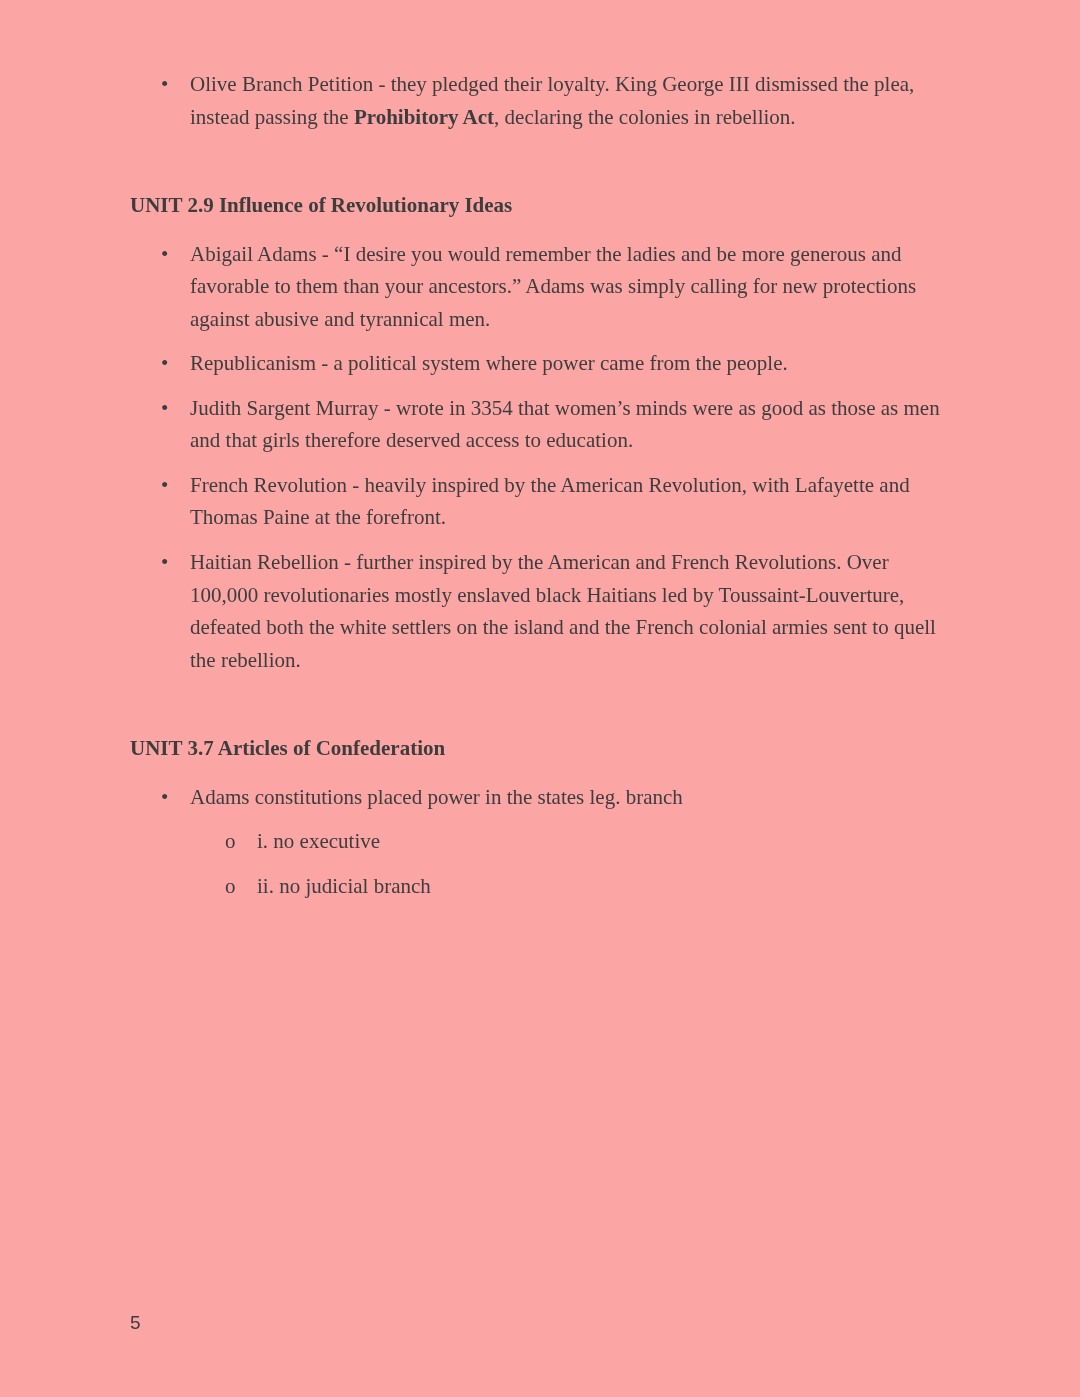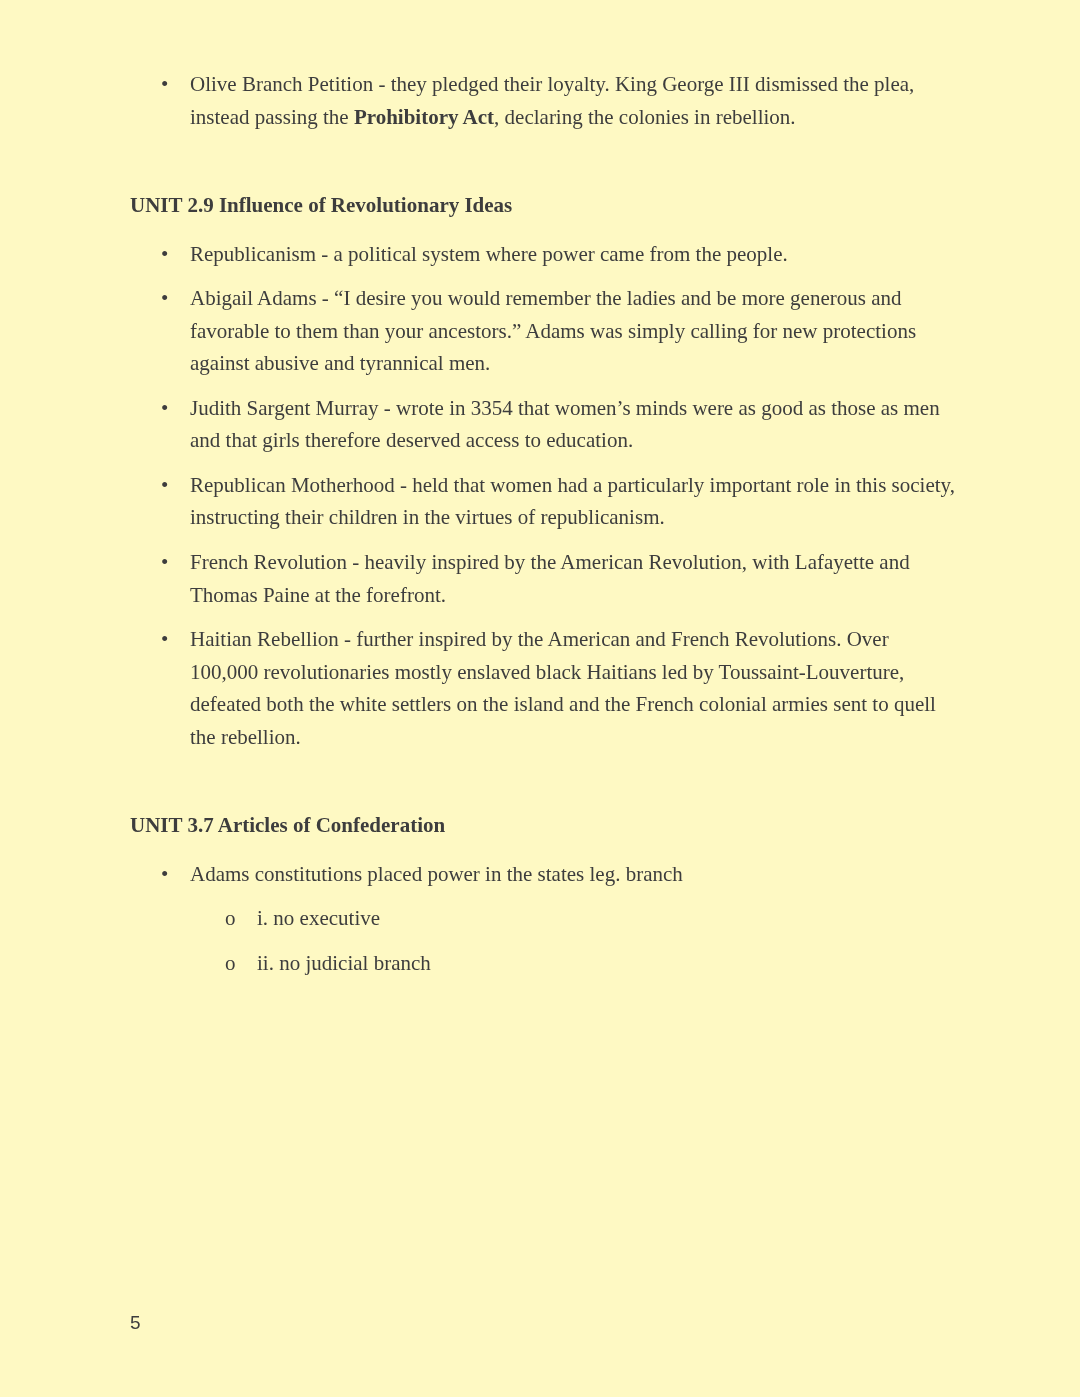--- a/index.html
+++ b/index.html
@@ -5,21 +5,21 @@
   html, body {
     margin: 0;
     padding: 0;
     background: #ffffff;
   }
   .page {
     position: relative;
     width: 1080px;
     height: 1397px;
     box-sizing: border-box;
-    background: #fef9c3;
+    background: #fca5a5;
     font-family: "Liberation Serif", "DejaVu Serif", serif;
     color: #3d3d3d;
     font-size: 21px;
     line-height: 1.55;
     padding: 62px 125px 0 130px;
     overflow: hidden;
   }
   ul.bullets {
     list-style: none;
     margin: 0;
@@ -79,24 +79,23 @@
 
   <div class="top-gap"></div>
 
   <ul class="bullets">
     <li><span>Olive Branch Petition - they pledged their loyalty. King George III dismissed the plea, instead passing the </span><b>Prohibitory Act</b><span>, declaring the colonies in rebellion.</span></li>
   </ul>
 
   <h2 class="section-heading">UNIT 2.9 Influence of Revolutionary Ideas</h2>
 
   <ul class="bullets">
+    <li><span>Abigail Adams - “I desire you would remember the ladies and be more generous and favorable to them than your ancestors.” Adams was simply calling for new protections against abusive and tyrannical men.</span></li>
     <li><span>Republicanism - a political system where power came from the people.</span></li>
-    <li><span>Abigail Adams - “I desire you would remember the ladies and be more generous and favorable to them than your ancestors.” Adams was simply calling for new protections against abusive and tyrannical men.</span></li>
     <li><span>Judith Sargent Murray - wrote in 3354 that women’s minds were as good as those as men and that girls therefore deserved access to education.</span></li>
-    <li><span>Republican Motherhood - held that women had a particularly important role in this society, instructing their children in the virtues of republicanism.</span></li>
     <li><span>French Revolution - heavily inspired by the American Revolution, with Lafayette and Thomas Paine at the forefront.</span></li>
     <li><span>Haitian Rebellion - further inspired by the American and French Revolutions. Over 100,000 revolutionaries mostly enslaved black Haitians led by Toussaint-Louverture, defeated both the white settlers on the island and the French colonial armies sent to quell the rebellion.</span></li>
   </ul>
 
   <h2 class="section-heading">UNIT 3.7 Articles of Confederation</h2>
 
   <ul class="bullets">
     <li>
       <span>Adams constitutions placed power in the states leg. branch</span>
       <ul class="sub-bullets">

